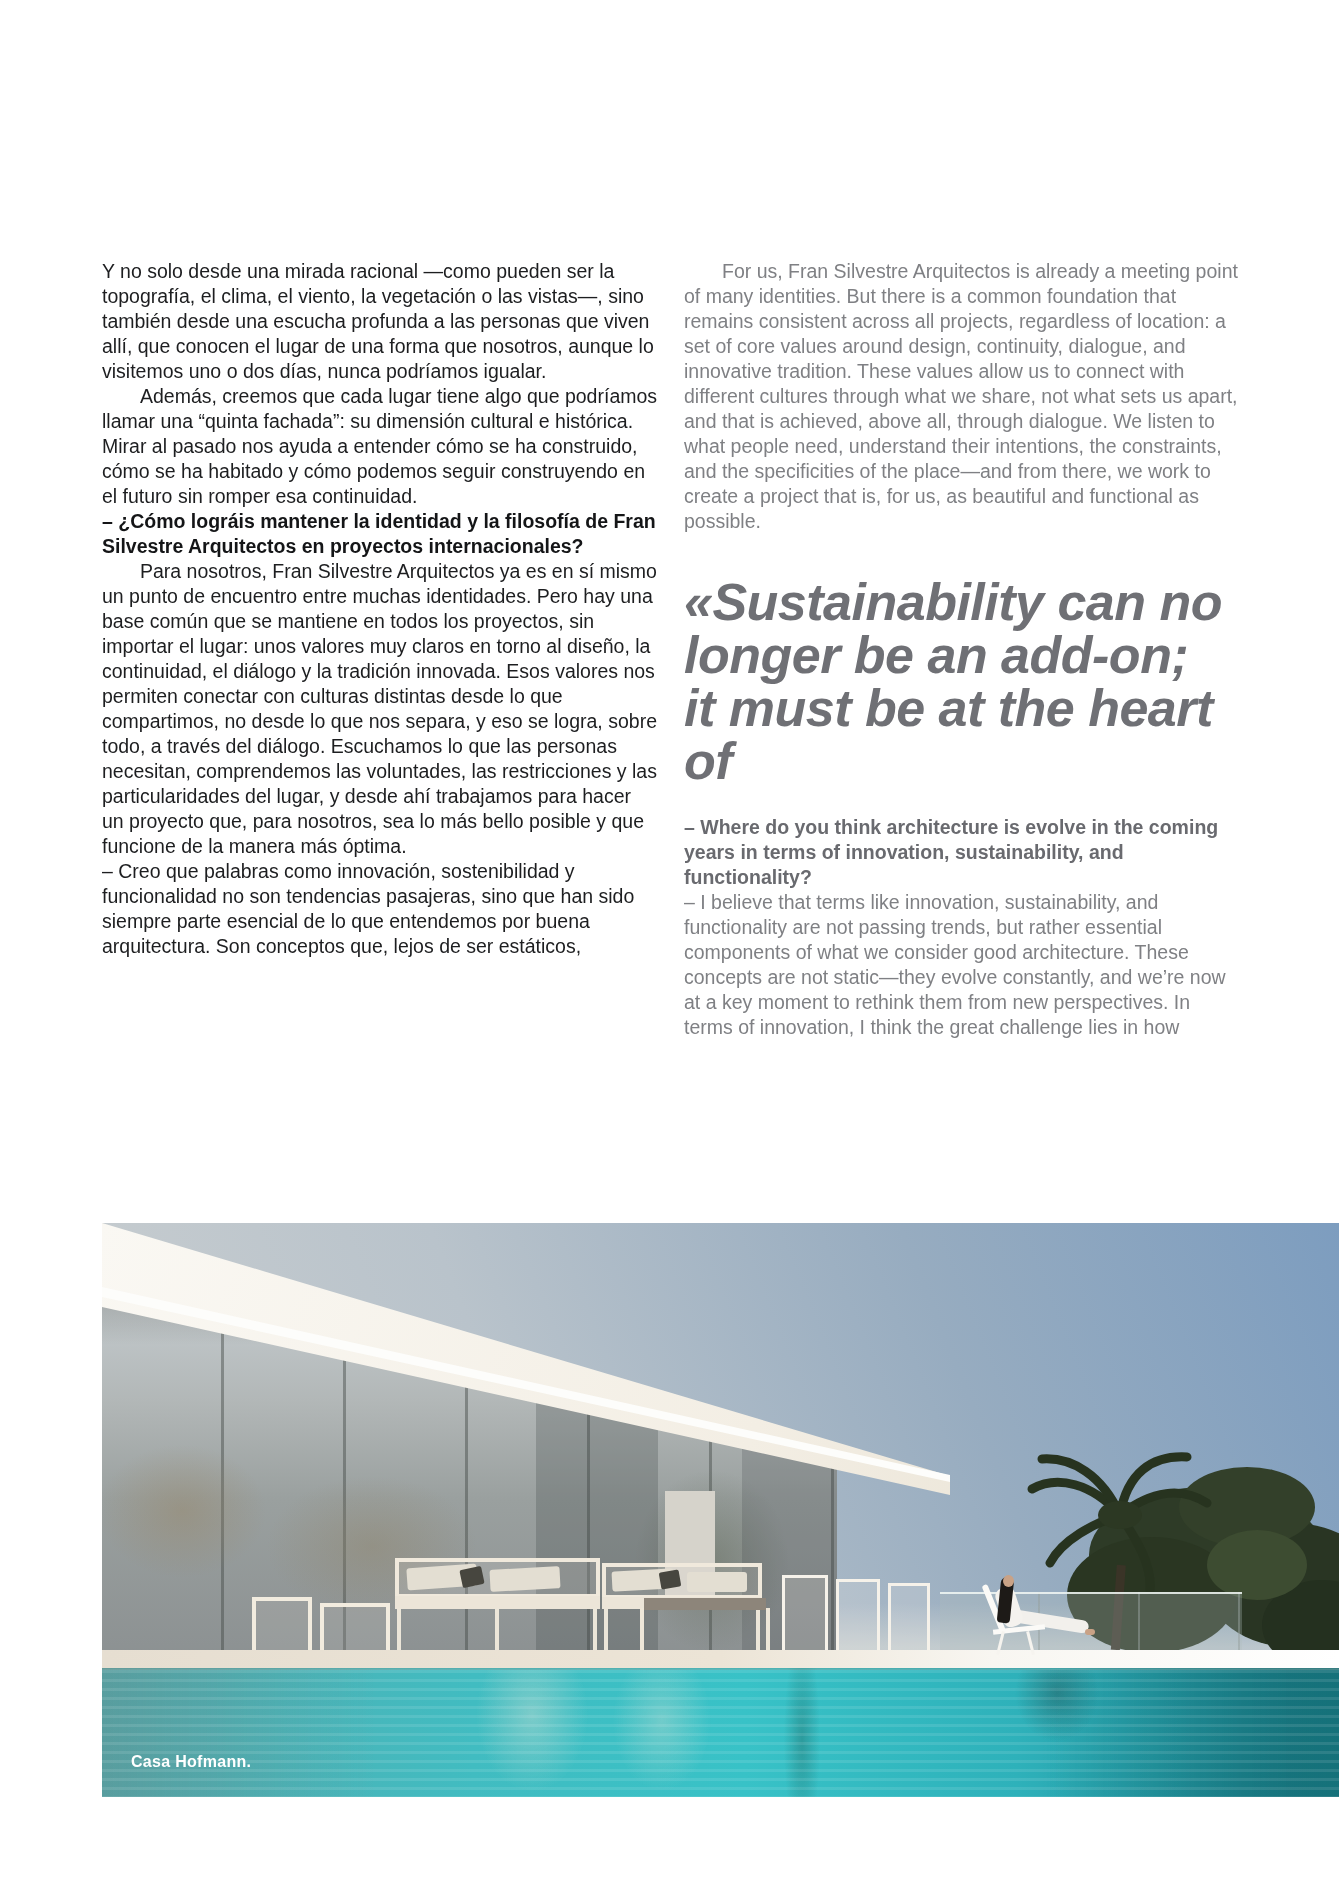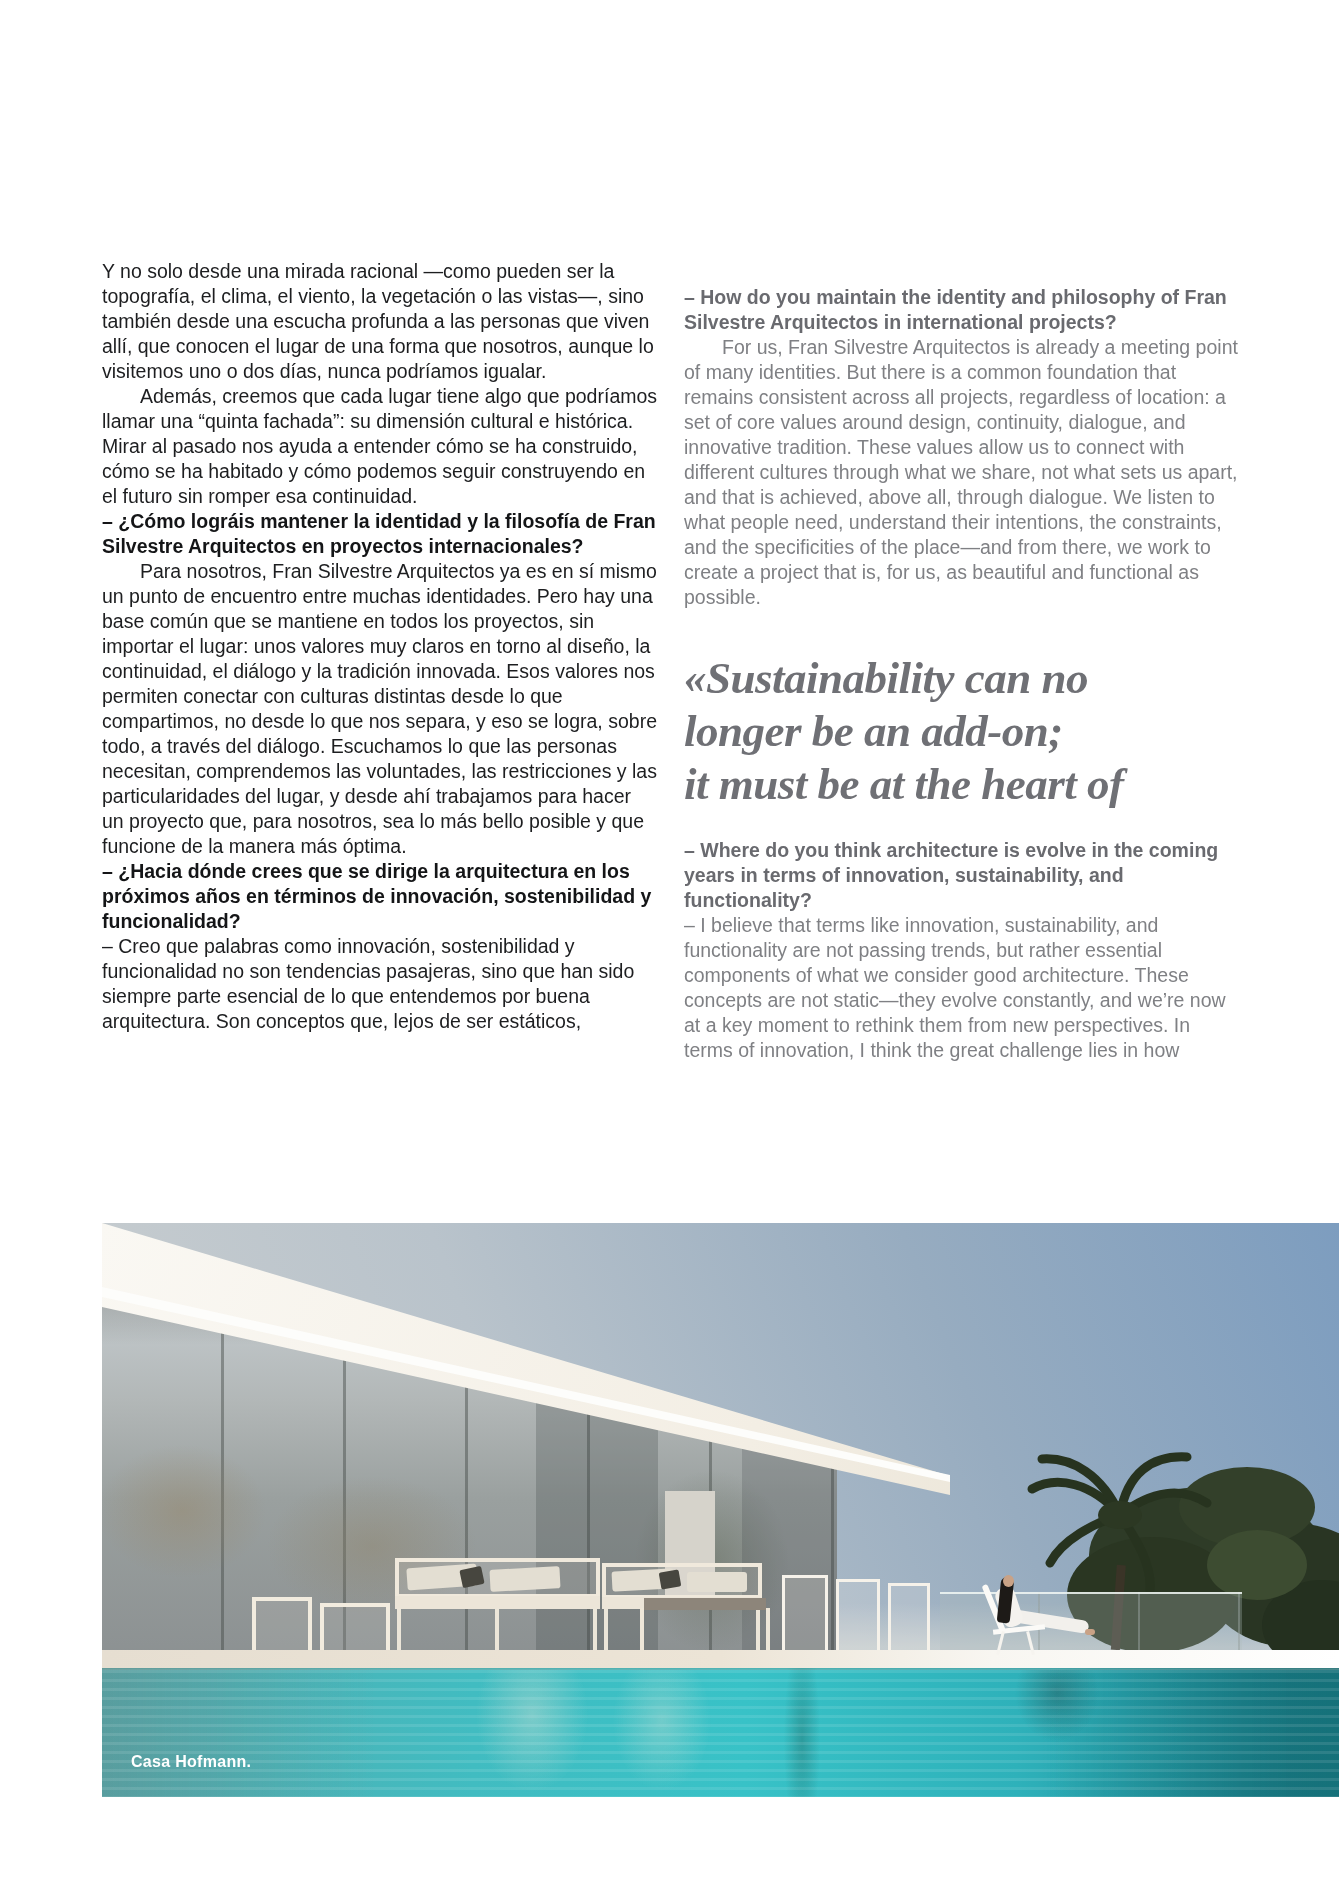--- a/index.html
+++ b/index.html
@@ -17,23 +17,23 @@
   .col-right { left:684px; color:#7f8084; }
 
   .column p { font-size:19.5px; line-height:25px; margin:0; }
   .column p.indent { text-indent:38px; }
   .column p.heading { font-weight:bold; }
   .col-left  p.heading { color:#141517; }
   .col-right p.heading { color:#696a6f; margin-top:26px; }
 
   .pull-quote {
     margin:42px 0 27px 0;
-    font-family:Liberation Serif, serif;
+    font-family:Liberation Sans, sans-serif;
     font-style:italic; font-weight:bold;
-    font-size:45px; line-height:53px;
+    font-size:52px; line-height:53px;
     color:#6f7075; letter-spacing:-0.5px;
   }
 
   
   .photo {
     position:absolute; left:102px; top:1223px;
     width:1237px; height:574px; overflow:hidden;
     background:linear-gradient(248deg, #7d9dbf 0%, #97acc0 30%, #b9c3cb 62%, #ccd0d1 100%);
   }
   .photo * { position:absolute; }
@@ -121,26 +121,24 @@
   .chair-leg-b { left:42px; top:58px; width:3px;  height:24px; background:#f6f4ef; transform:rotate(-14deg); }
 </style>
 </head>
 <body>
 
 <div class="column col-left" id="left-col">
     <p class="body">Y no solo desde una mirada racional —como pueden ser la topografía, el clima, el viento, la vegetación o las vistas—, sino también desde una escucha profunda a las personas que viven allí, que conocen el lugar de una forma que nosotros, aunque lo visitemos uno o dos días, nunca podríamos igualar.</p>
     <p class="body indent">Además, creemos que cada lugar tiene algo que podríamos llamar una “quinta fachada”: su dimensión cultural e histórica. Mirar al pasado nos ayuda a entender cómo se ha construido, cómo se ha habitado y cómo podemos seguir construyendo en el futuro sin romper esa continuidad.</p>
     <p class="heading">– ¿Cómo lográis mantener la identidad y la filosofía de Fran Silvestre Arquitectos en proyectos internacionales?</p>
     <p class="body indent">Para nosotros, Fran Silvestre Arquitectos ya es en sí mismo un punto de encuentro entre muchas identidades. Pero hay una base común que se mantiene en todos los proyectos, sin importar el lugar: unos valores muy claros en torno al diseño, la continuidad, el diálogo y la tradición innovada. Esos valores nos permiten conectar con culturas distintas desde lo que compartimos, no desde lo que nos separa, y eso se logra, sobre todo, a través del diálogo. Escuchamos lo que las personas necesitan, comprendemos las voluntades, las restricciones y las particularidades del lugar, y desde ahí trabajamos para hacer un proyecto que, para nosotros, sea lo más bello posible y que funcione de la manera más óptima.</p>
-    <p class="heading">– ¿Hacia dónde crees que se dirige la arquitectura en los próximos años en términos de innovación, sostenibilidad y funcionalidad?</p>
     <p class="body">– Creo que palabras como innovación, sostenibilidad y funcionalidad no son tendencias pasajeras, sino que han sido siempre parte esencial de lo que entendemos por buena arquitectura. Son conceptos que, lejos de ser estáticos,</p>
   </div>
 
 <div class="column col-right" id="right-col">
-    <p class="heading">– How do you maintain the identity and philosophy of Fran Silvestre Arquitectos in international projects?</p>
     <p class="body indent">For us, Fran Silvestre Arquitectos is already a meeting point of many identities. But there is a common foundation that remains consistent across all projects, regardless of location: a set of core values around design, continuity, dialogue, and innovative tradition. These values allow us to connect with different cultures through what we share, not what sets us apart, and that is achieved, above all, through dialogue. We listen to what people need, understand their intentions, the constraints, and the specificities of the place—and from there, we work to create a project that is, for us, as beautiful and functional as possible.</p>
     <div class="pull-quote">
       <div>«Sustainability can no</div>
       <div>longer be an add-on;</div>
       <div>it must be at the heart of</div>
     </div>
     <p class="heading">– Where do you think architecture is evolve in the coming years in terms of innovation, sustainability, and functionality?</p>
     <p class="body">– I believe that terms like innovation, sustainability, and functionality are not passing trends, but rather essential components of what we consider good architecture. These concepts are not static—they evolve constantly, and we’re now at a key moment to rethink them from new perspectives. In terms of innovation, I think the great challenge lies in how</p>
   </div>
 

